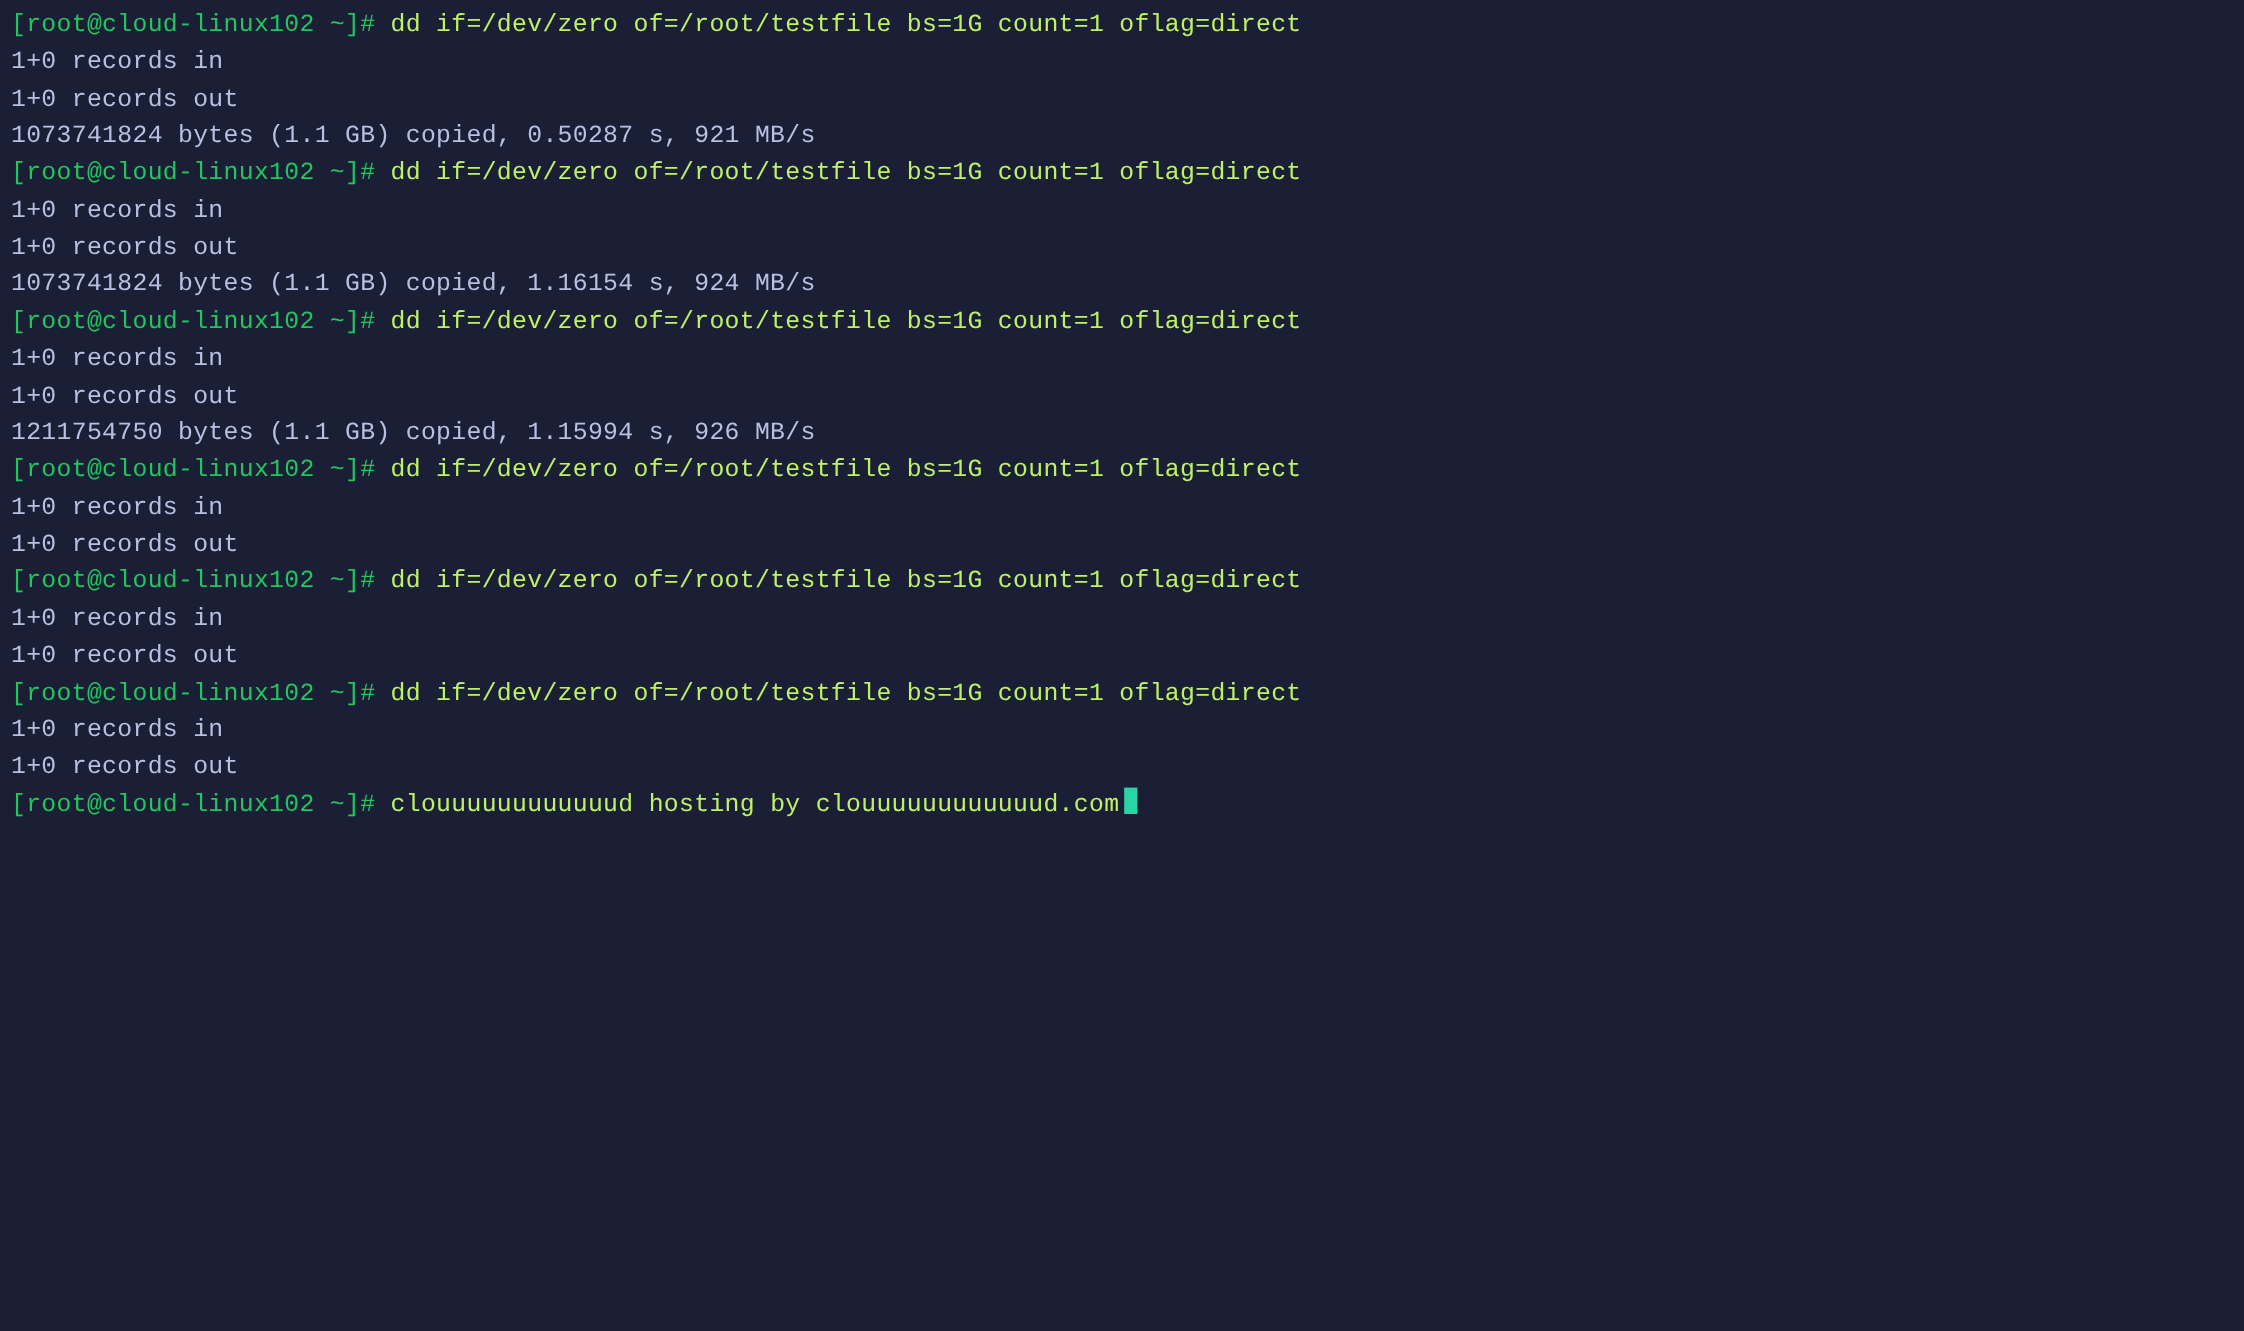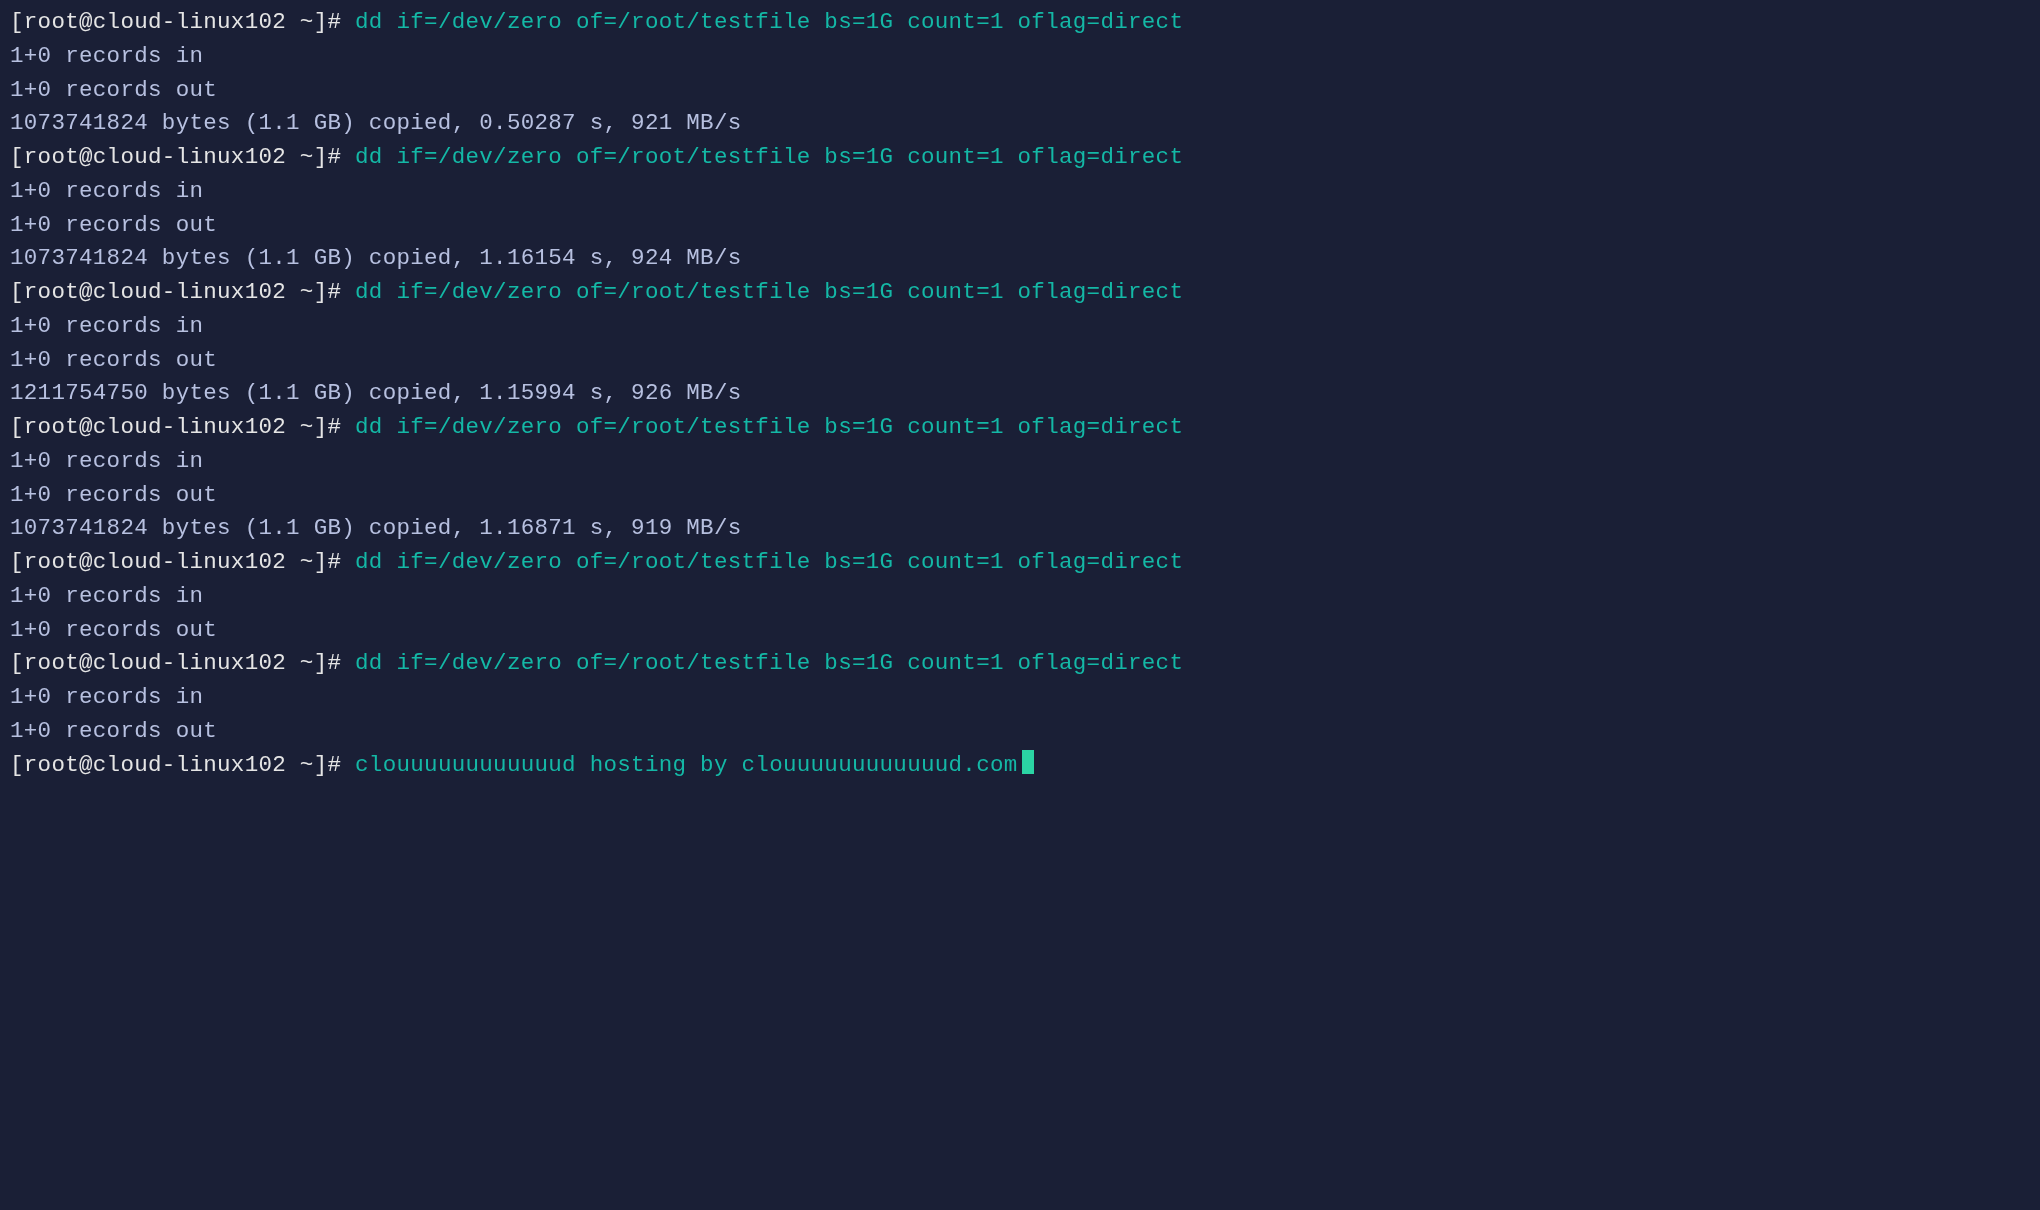--- a/index.html
+++ b/index.html
@@ -8,22 +8,22 @@
     font-family: "Menlo", "Monaco", "Consolas", "Courier New", monospace;
     font-size: 22.5px;
     line-height: 1.5;
     padding: 6px 10px;
     letter-spacing: 0.3px;
     width: 2040px;
     height: 1210px;
     overflow: hidden;
   }
   .line { white-space: pre; }
-  .prompt { color: #e5e5e5; }
-  .cmd    { color: #14b8a6; }
+  .prompt { color: #22c55e; }
+  .cmd    { color: #bef264; }
   .out    { color: #b7c0e0; font-family: Liberation Mono, monospace; }
   .cursor {
     display: inline-block;
     width: 12px;
     height: 24px;
     background: #2bd4a4;
     vertical-align: -3px;
     margin-left: 4px;
   }
 </style>
@@ -39,21 +39,20 @@
     <div class="line"><span class="out">1+0 records in</span></div>
     <div class="line"><span class="out">1+0 records out</span></div>
     <div class="line"><span class="out">1073741824 bytes (1.1 GB) copied, 1.16154 s, 924 MB/s</span></div>
     <div class="line"><span class="prompt">[root@cloud-linux102 ~]# </span><span class="cmd">dd if=/dev/zero of=/root/testfile bs=1G count=1 oflag=direct</span></div>
     <div class="line"><span class="out">1+0 records in</span></div>
     <div class="line"><span class="out">1+0 records out</span></div>
     <div class="line"><span class="out">1211754750 bytes (1.1 GB) copied, 1.15994 s, 926 MB/s</span></div>
     <div class="line"><span class="prompt">[root@cloud-linux102 ~]# </span><span class="cmd">dd if=/dev/zero of=/root/testfile bs=1G count=1 oflag=direct</span></div>
     <div class="line"><span class="out">1+0 records in</span></div>
     <div class="line"><span class="out">1+0 records out</span></div>
-    <div class="line"><span class="out">1073741824 bytes (1.1 GB) copied, 1.16871 s, 919 MB/s</span></div>
     <div class="line"><span class="prompt">[root@cloud-linux102 ~]# </span><span class="cmd">dd if=/dev/zero of=/root/testfile bs=1G count=1 oflag=direct</span></div>
     <div class="line"><span class="out">1+0 records in</span></div>
     <div class="line"><span class="out">1+0 records out</span></div>
     <div class="line"><span class="prompt">[root@cloud-linux102 ~]# </span><span class="cmd">dd if=/dev/zero of=/root/testfile bs=1G count=1 oflag=direct</span></div>
     <div class="line"><span class="out">1+0 records in</span></div>
     <div class="line"><span class="out">1+0 records out</span></div>
     <div class="line"><span class="prompt">[root@cloud-linux102 ~]# </span><span class="cmd">clouuuuuuuuuuuud hosting by clouuuuuuuuuuuud.com</span><span class="cursor"></span></div>
   </div>
 
 </body></html>

